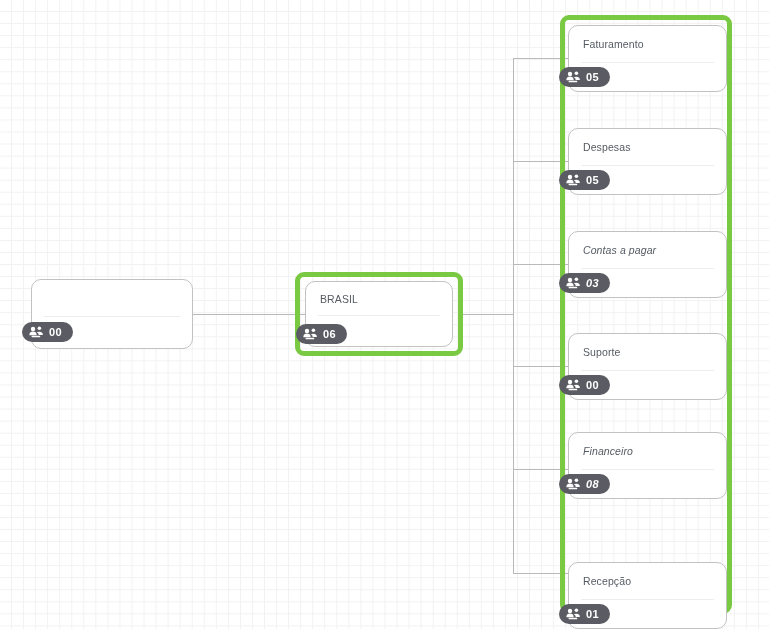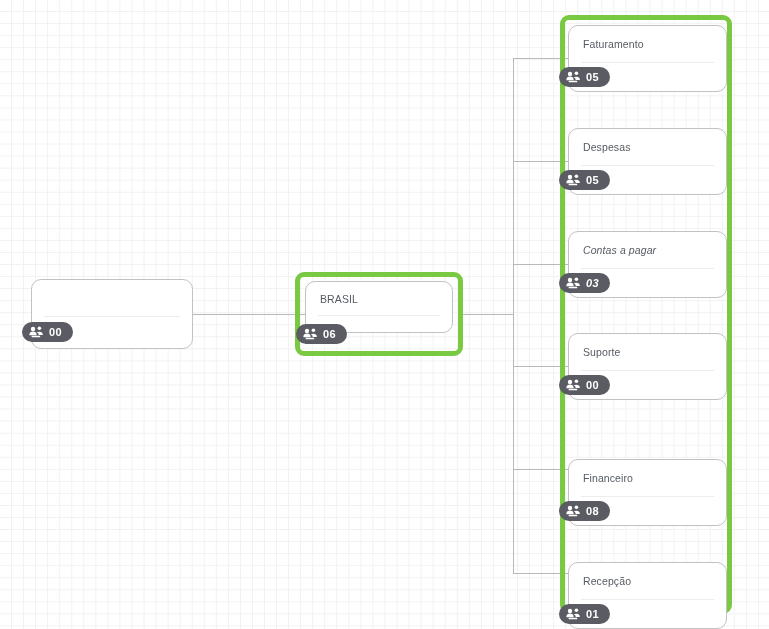--- a/index.html
+++ b/index.html
@@ -92,21 +92,21 @@
     top: 279px;
     width: 162px;
     height: 70px;
   }
   #node-root .badge { top: 42px; }
 
   #node-brasil {
     left: 305px;
     top: 281px;
     width: 148px;
-    height: 52px;
+    height: 66px;
   }
   #node-brasil .node-title { top: 11px; }
   #node-brasil .node-divider { top: 33px; }
   #node-brasil .badge { top: 42px; }
 
   
   #selection-brasil {
     position: absolute;
     left: 295px;
     top: 272px;
@@ -257,21 +257,21 @@
           <path d="M0.4 8.6c0-2 1.6-3 3.6-3s3.6 1 3.6 3v0.6H0.4z"></path>
           <circle cx="10.4" cy="2.2" r="1.8"></circle>
           <path d="M7.6 6.6c0.8-0.6 1.8-0.9 2.8-0.9 1.9 0 3.4 0.9 3.4 2.7v0.6H9.6v-0.4c0-0.9-0.8-1.6-2-2z"></path>
           <rect x="2.6" y="9.8" width="8.6" height="1.5" rx="0.5"></rect>
         </svg>
       </span>
       <span>00</span>
     </div>
   </div>
 
-  <div class="node dept-node" style="top:459px;">
+  <div class="node dept-node" style="top:432px;font-style:italic;">
     <div class="node-title">Financeiro</div>
     <div class="node-divider"></div>
     <div class="badge">
       <span>
         <svg width="15" height="13" viewBox="0 0 15 13" fill="#ffffff">
           <circle cx="4" cy="3" r="2.2"></circle>
           <path d="M0.4 8.6c0-2 1.6-3 3.6-3s3.6 1 3.6 3v0.6H0.4z"></path>
           <circle cx="10.4" cy="2.2" r="1.8"></circle>
           <path d="M7.6 6.6c0.8-0.6 1.8-0.9 2.8-0.9 1.9 0 3.4 0.9 3.4 2.7v0.6H9.6v-0.4c0-0.9-0.8-1.6-2-2z"></path>
           <rect x="2.6" y="9.8" width="8.6" height="1.5" rx="0.5"></rect>

